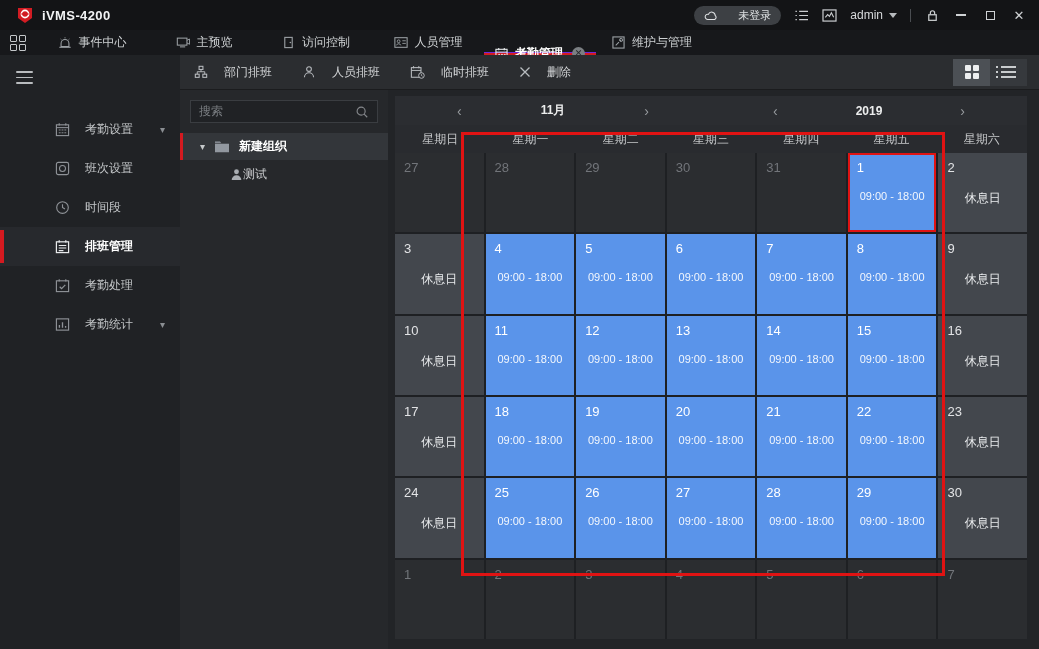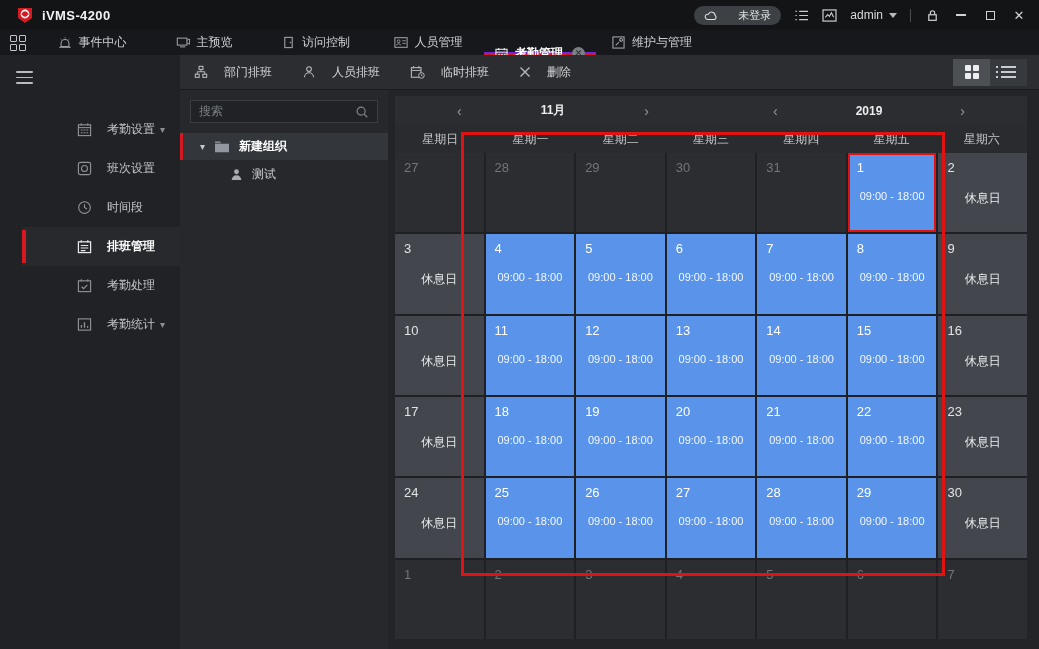--- a/index.html
+++ b/index.html
@@ -41,21 +41,21 @@
   .tab.active { background:#6d28d9; color:#fff; font-weight:bold;
     box-shadow:inset 0 -2px 0 #d41a20;margin-top:22px; }
   .tab.active .ticon { color:#e4e6e8; }
   .tab-close { width:13px; height:13px; border-radius:50%; background:#7b7f83; color:#26282b;
     font-size:9px; line-height:13px; text-align:center; margin-left:2px; font-weight:normal; }
 
   
   .sidebar { position:absolute; top:55px; left:0; width:180px; bottom:0; background:#202225; }
   .hamburger { margin:16px 0 0 16px; width:17px; }
   .hamburger i { display:block; height:1.5px; background:#b9bcbf; margin-bottom:4px; border-radius:1px; }
-  .side-items { margin-top:26px;padding-left:22px; }
+  .side-items { margin-top:26px; }
   .side-item { height:39px; display:flex; align-items:center; padding-left:55px; gap:15px;
     color:#c3c6c8; font-size:12px; position:relative; cursor:default; }
   .side-item .sicon { color:#8f9398; flex:none; }
   .side-item.active { color:#ffffff; font-weight:bold; background:#27292d; }
   .side-item.active .sicon { color:#e8eaec; }
   .side-item.active::before { content:""; position:absolute; left:0; top:3px; bottom:3px; width:4px;
     background:#d41a20; }
   .side-chev { position:absolute; right:15px; color:#8a8e92; font-size:10px; }
 
   
@@ -79,21 +79,21 @@
   .search-box { margin:10px 10px 10px 10px; height:23px; background:#202225;
     border:1px solid #3a3d41; display:flex; align-items:center; padding:0 8px; }
   .search-box input { flex:1; min-width:0; background:transparent; border:0; outline:none;
     color:#d8dadc; font-size:12px; font-family:Liberation Mono, monospace; }
   .search-box input::placeholder { color:#797d81; }
   .search-box .mag { color:#85888c; flex:none; }
   .tree-root { height:27px; display:flex; align-items:center; gap:9px; background:#33363a;
     position:relative; padding-left:20px; color:#ffffff; font-weight:bold; font-size:12px; cursor:default; }
   .tree-root::before { content:""; position:absolute; left:0; top:0; bottom:0; width:3px; background:#d41a20; }
   .tree-chev { color:#c6c9cb; font-size:10px; }
-  .tree-child { height:28px; display:flex; align-items:center; gap:9px; padding-left:50px;
+  .tree-child { height:28px; display:flex; align-items:center; padding-left:50px;
     color:#cfd1d3; font-size:12px; cursor:default; }
 
   
   .content { position:absolute; top:90px; left:388px; right:0; bottom:0; background:#222427; }
   .calendar { position:absolute; left:7px; top:6px; width:632px; }
   .cal-nav { height:29px; background:#2b2d31; display:flex; }
   .cal-nav-half { flex:1; display:flex; align-items:center; justify-content:space-between; padding:0 62px; }
   .cal-arrow { color:#979b9f; font-size:14px; line-height:1; cursor:default; }
   .cal-nav-label { color:#eceded; font-size:12px; font-weight:bold; }
   .cal-weekdays { height:28px; display:grid; grid-template-columns:repeat(7,1fr); align-items:center;

